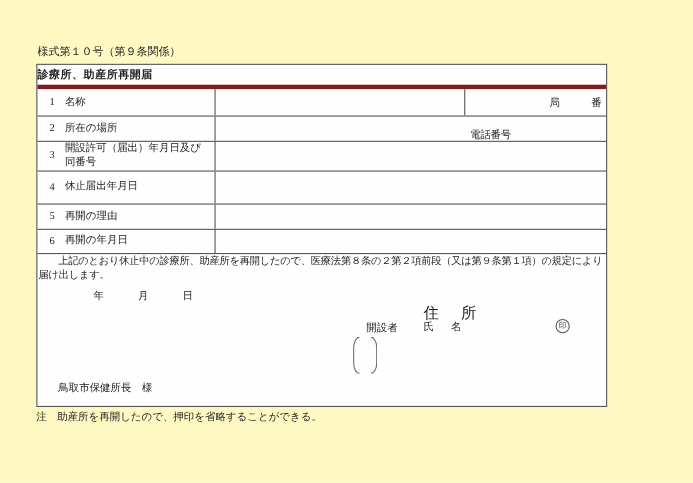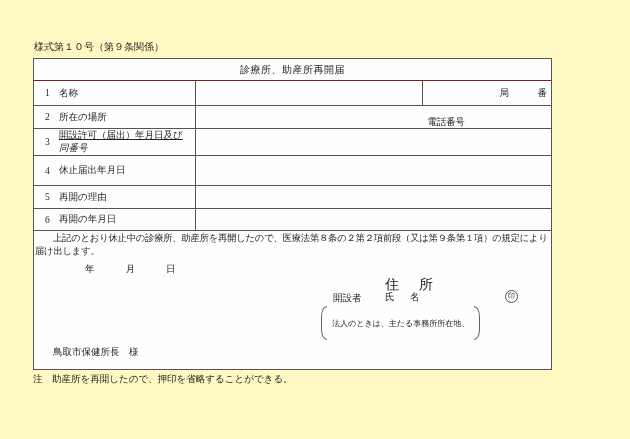--- a/index.html
+++ b/index.html
@@ -7,22 +7,22 @@
     position:relative;width:630px;height:439px;background:#fef9c3;
     font-family:"Liberation Serif","DejaVu Serif",serif;
     color:#222;overflow:hidden;
   }
   .form-number{position:absolute;left:34px;top:40px;font-size:10px;white-space:nowrap;}
   .formbox{
     position:absolute;left:33px;top:58px;width:519px;height:312px;
     border:1px solid #555;box-sizing:border-box;background:#fefefe;
   }
   .trow{box-sizing:border-box;border-bottom:1px solid #555;display:flex;align-items:stretch;}
-  .title-row{height:22px;display:flex;align-items:center;justify-content:center;
-    font-size:10px;letter-spacing:0.5px;border-bottom:1px solid #7f1d1d;box-sizing:border-box;}
+  .title-row{height:22px;display:flex;align-items:center;
+    font-size:10px;letter-spacing:0.5px;border-bottom:4px solid #7f1d1d;box-sizing:border-box;font-weight:bold;}
   .r1{height:25px;} .r2{height:23px;} .r3{height:27px;} .r4{height:30px;} .r5{height:23px;} .r6{height:22px;}
   .cell{box-sizing:border-box;font-size:9.5px;display:flex;align-items:center;}
   .cell-label{width:162px;border-right:1px solid #555;padding-left:11px;}
   .cell-label .num{display:inline-block;width:6px;}
   .cell-label .lab{margin-left:8px;white-space:nowrap;line-height:13px;}
   .cell-value{flex:1;}
   .cell-value1{width:227px;border-right:1px solid #555;}
   .cell-phone{width:47px;border-right:1px solid #555;justify-content:center;font-size:9.5px;
     letter-spacing:-0.3px;white-space:nowrap;margin-top:41px;}
   .cell-kyokuban{flex:1;justify-content:flex-end;padding-right:4px;white-space:pre;}
@@ -76,22 +76,22 @@
         <span class="num">2</span>
         <span class="lab">所在の場所</span>
       </div>
       <div class="cell cell-value"></div>
     </div>
 
     <div class="trow r3">
       <div class="cell cell-label">
         <span class="num">3</span>
         <span class="lab">
-          <span style="display:block;text-decoration:underline;">開設許可（届出）年月日及び</span>
-          <span style="display:block;font-style:italic;">同番号</span>
+          <span style="display:block;">開設許可（届出）年月日及び</span>
+          <span style="display:block;">同番号</span>
         </span>
       </div>
       <div class="cell cell-value"></div>
     </div>
 
     <div class="trow r4">
       <div class="cell cell-label">
         <span class="num">4</span>
         <span class="lab">休止届出年月日</span>
       </div>
@@ -131,21 +131,20 @@
       <div class="addr-label">住　所</div>
       <div class="name-label">氏　名</div>
 
       <div class="seal">
         <span>印</span>
       </div>
 
       <div class="corp-note">
         <div class="paren paren-l"></div>
         <div class="ctext">
-          <div class="cline">法人のときは、主たる事務所所在地、</div>
         </div>
         <div class="paren paren-r"></div>
       </div>
 
       <div class="recipient">鳥取市保健所長　様</div>
 
     </div>
 
   </div>
 

